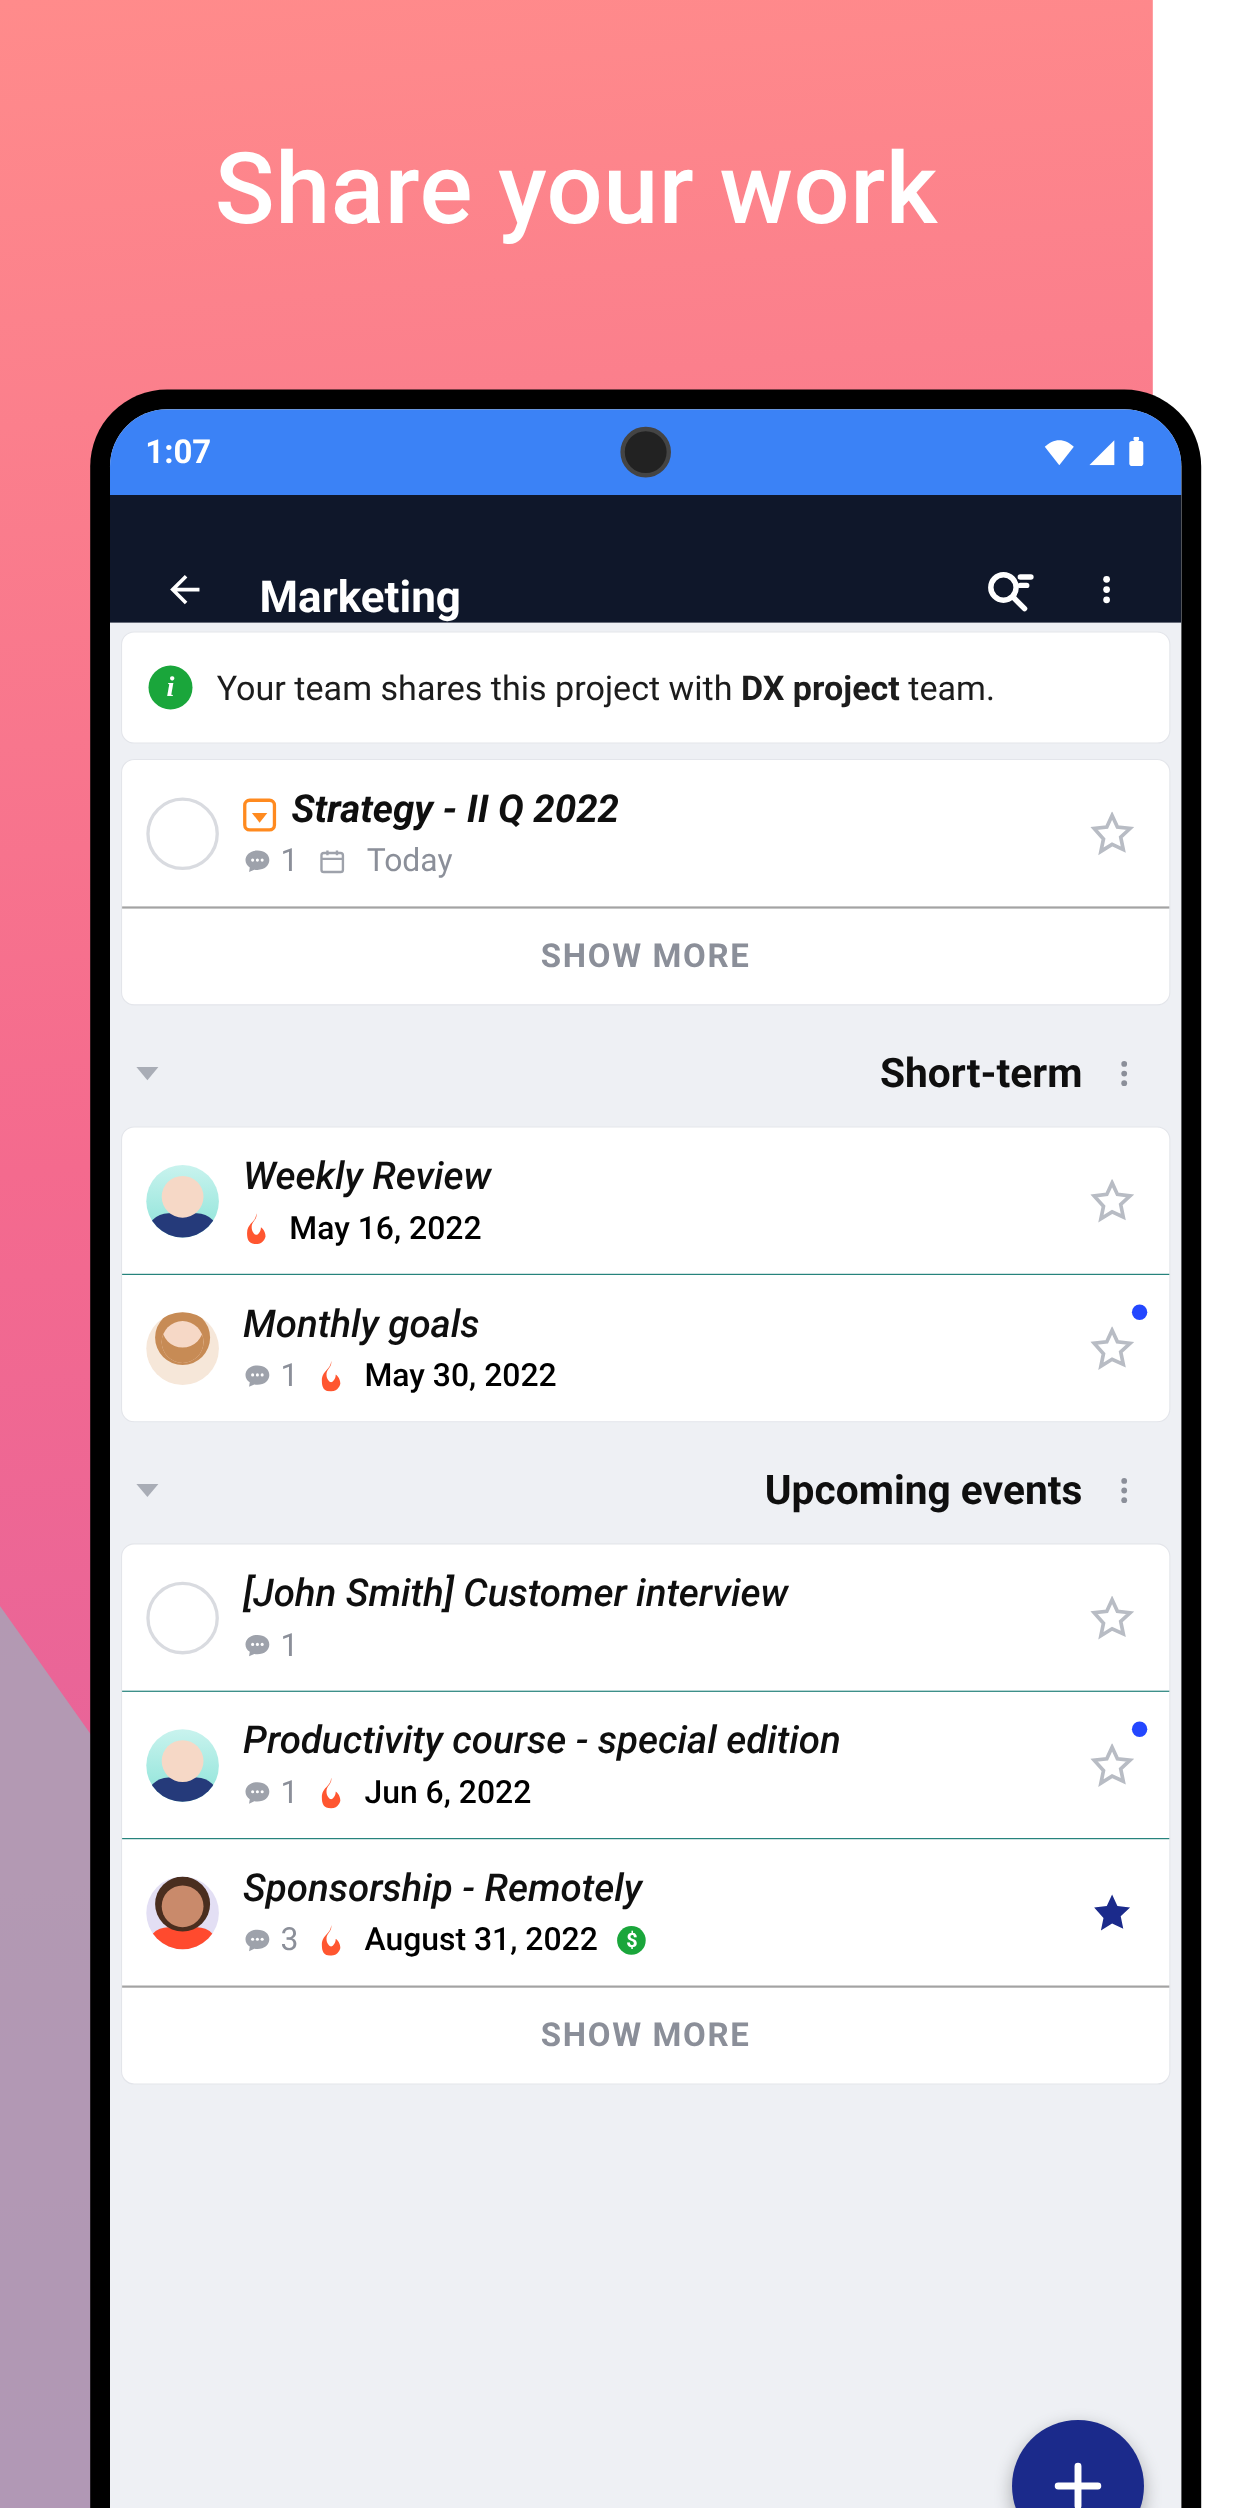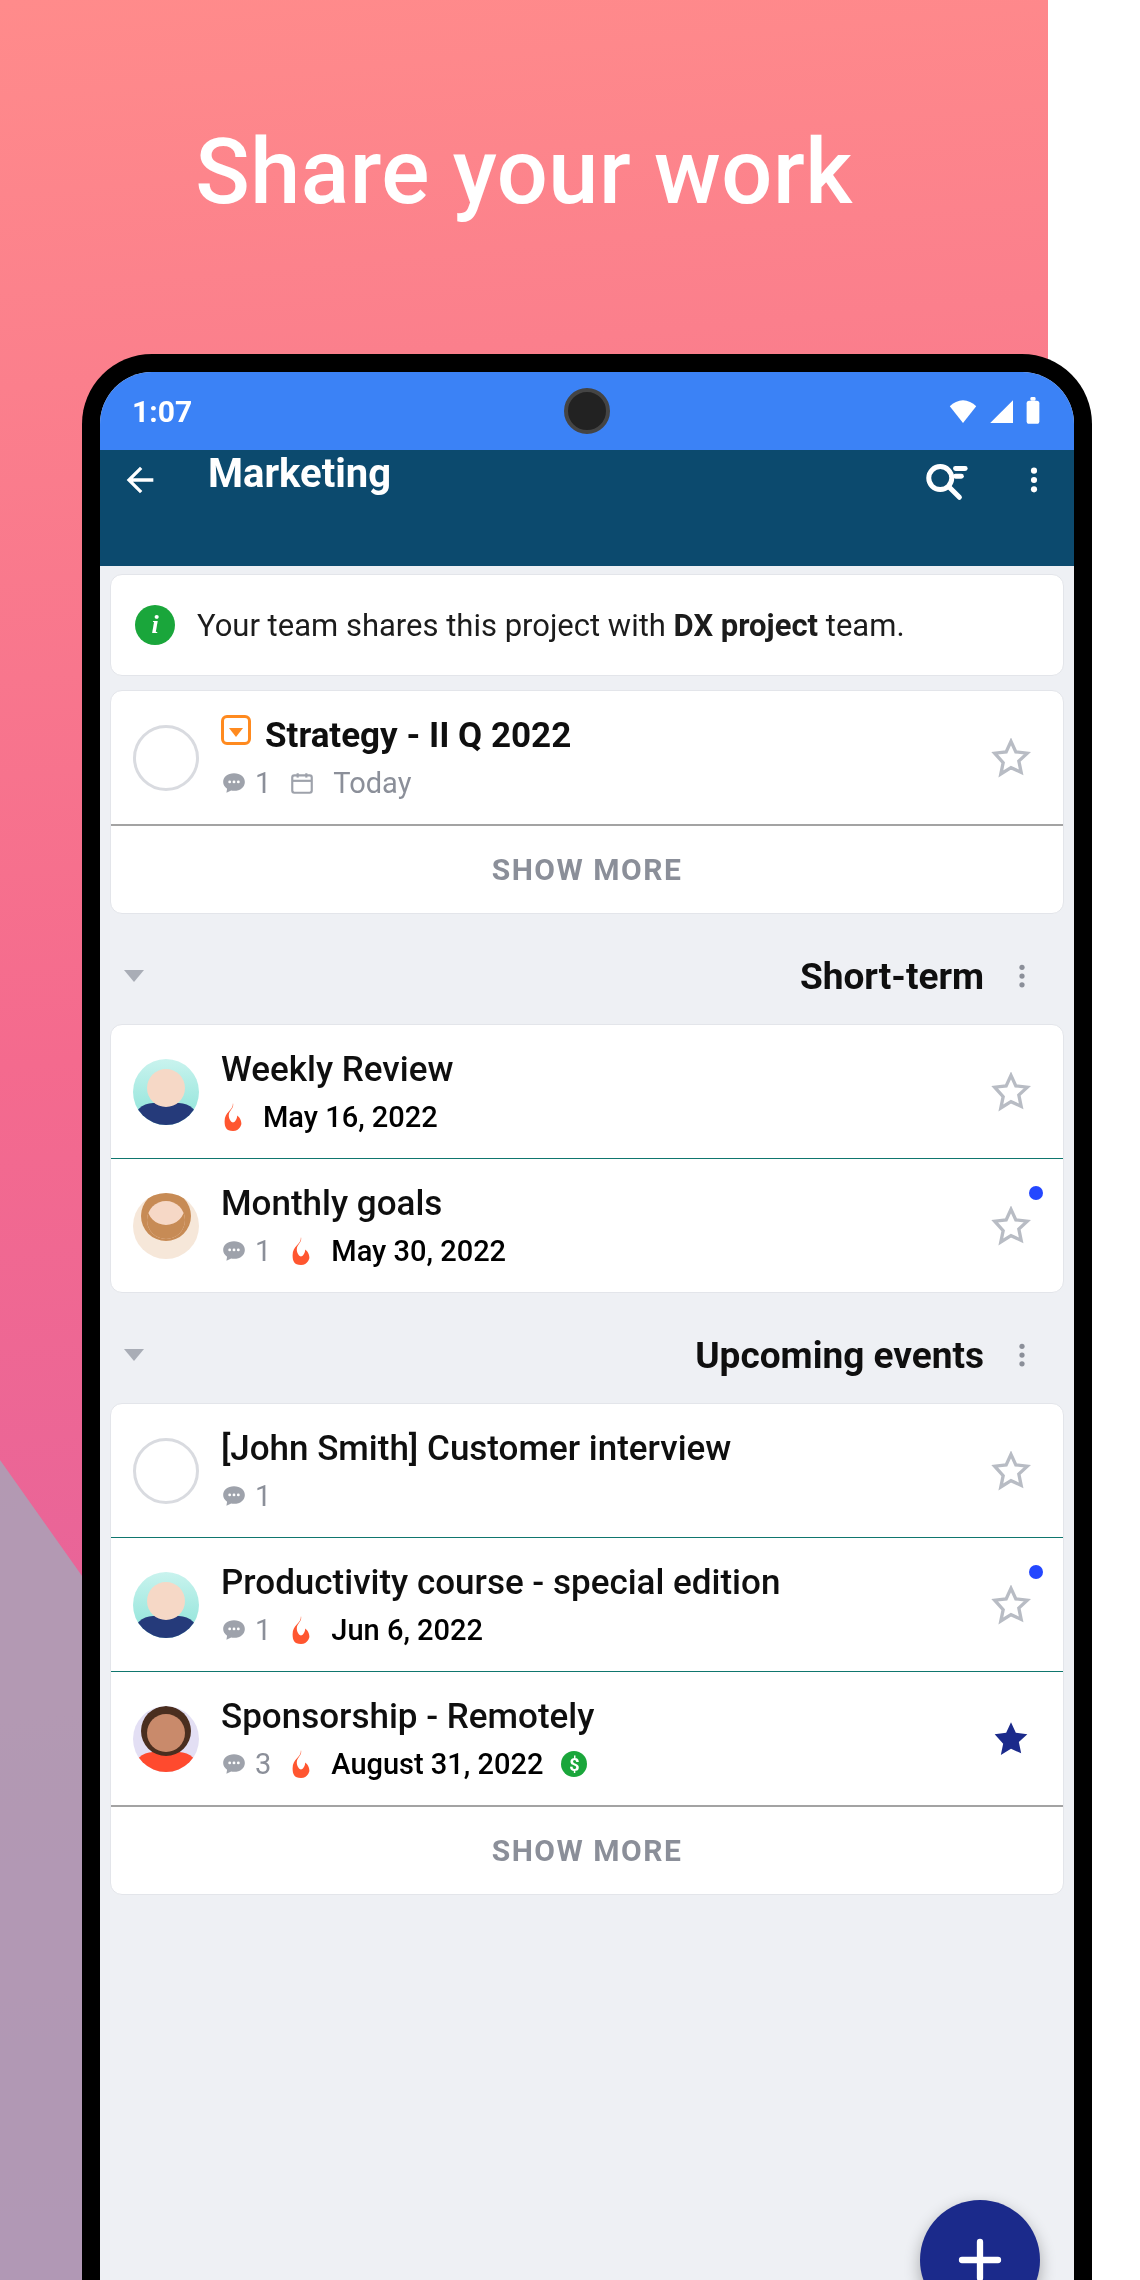--- a/index.html
+++ b/index.html
@@ -80,25 +80,25 @@
     border: 4px solid #444;
     border-radius: 50%;
   }
   .status-icons { display:flex; gap: 10px; align-items:center; }
   .wifi-icon, .cell-icon, .batt-icon { display:inline-block; }
   .wifi-icon svg, .cell-icon svg, .batt-icon svg { display:block; }
 
   
   .appbar {
     height: 116px;
-    background: #0c4a6e;
+    background: #0f172a;
     color: #fff;
     display:flex;
-    align-items:flex-start;
-    padding: 0 10px;
+    align-items:flex-end;
+    padding: 0 38px;
     gap: 28px;
   }
   .appbar-title {
     flex:1;
     font-size: 40px;
     font-weight: 700;
     padding-left: 10px;
   }
   .icon-btn {
     width: 60px; height:60px;
@@ -183,22 +183,23 @@
     content:""; position:absolute; left:0; bottom:-8px; width:66px; height:28px; background:#ff4a2e; border-radius: 20px 20px 0 0;
   }
 
   .task-body { flex:1; min-width:0; }
   .task-title {
     font-size: 35px;
     color: #0f0f0f;
     font-weight: 500;
     margin-bottom: 10px;
     display:flex;
-    align-items:flex-start;
+    align-items:flex-end;
     gap: 14px;
+    font-style: italic;
   }
   .task-title.bold { font-weight:700; }
   .inbox-icon {
     width: 30px; height:30px;
     border: 3px solid #ff8a1f;
     border-radius: 6px;
     position: relative;
     display:inline-flex; align-items:center; justify-content:center;
     flex-shrink:0;
   }

